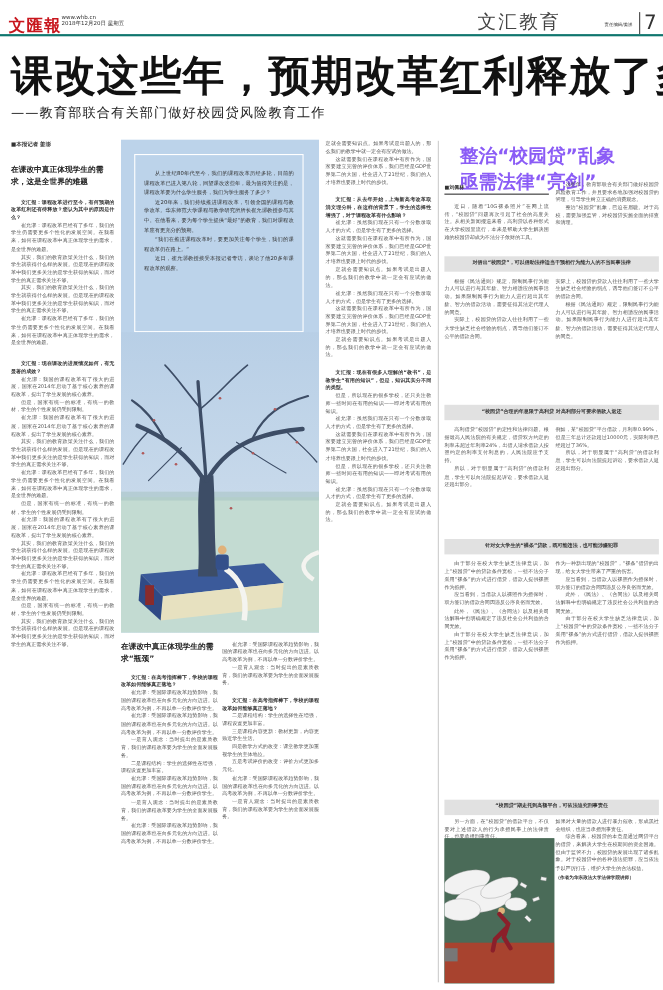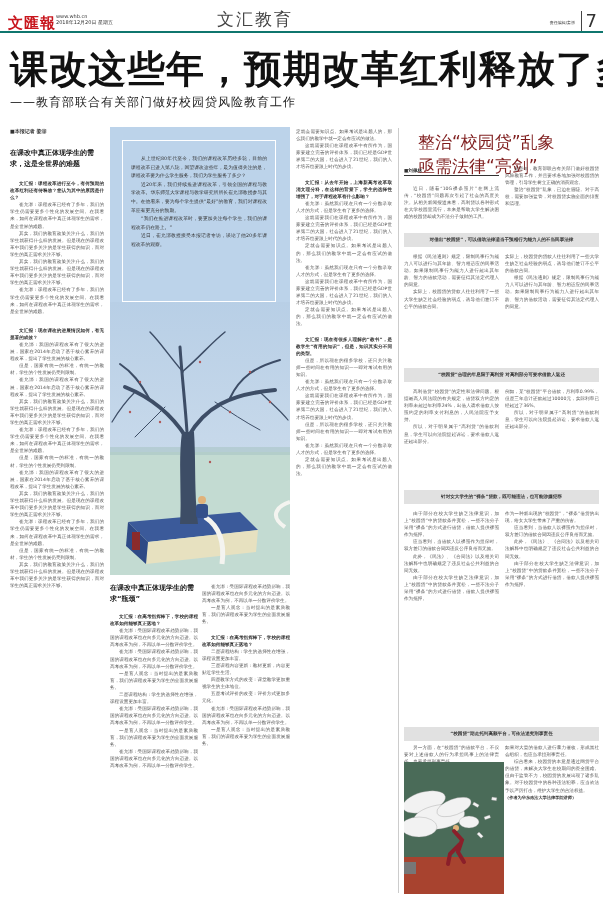--- a/index.html
+++ b/index.html
@@ -1,35 +1,35 @@
 <!DOCTYPE html>
 <html><head>
 <meta charset="utf-8">
 <style>
 *{margin:0;padding:0;box-sizing:border-box;}
 html,body{width:603px;height:900px;overflow:hidden;background:#fff;}
 body{font-family:"DejaVu Sans",sans-serif;color:#222;position:relative;}
 .masthead{position:absolute;left:0;top:0;width:603px;height:33px;border-bottom:2px solid #0f766e;}
 .logo{position:absolute;left:8px;top:14px;font-family:"DejaVu Serif",serif;font-weight:bold;color:#c8161d;font-size:15px;letter-spacing:1px;}
 .site{position:absolute;left:56px;top:13px;font-size:5px;color:#333;line-height:6px;}
-.section{position:absolute;left:0;width:510px;top:8px;text-align:center;font-size:17px;color:#444;letter-spacing:2px;}
+.section{position:absolute;left:0;width:510px;top:8px;text-align:right;font-size:17px;color:#444;letter-spacing:2px;}
 .editor{position:absolute;right:28px;top:20px;font-size:4px;color:#333;}
 .pagenum{position:absolute;right:6px;top:11px;font-size:18px;color:#333;border-left:1px solid #444;padding-left:4px;line-height:20px;}
 .headline{position:absolute;left:10px;top:44px;font-size:38px;font-weight:bold;letter-spacing:1px;color:#111;white-space:nowrap;}
 .subhead{position:absolute;left:10px;top:94px;font-size:12px;color:#222;letter-spacing:1px;white-space:nowrap;}
 .text{font-size:4.6px;line-height:7.1px;color:#555;text-align:justify;word-break:break-all;}
 .bold-q{font-weight:bold;color:#333;}
 .col{position:absolute;}
 .byline{font-size:5px;color:#333;font-weight:bold;}
 .side-head{font-size:9px;font-weight:bold;line-height:14px;color:#222;}
 .bluebox{position:absolute;left:110px;top:127px;width:180px;height:448px;background:#bcd3ea;}
 .bluebox .inner{position:absolute;left:12px;top:13px;width:154px;height:162px;border:1.5px solid #fff;padding:14px 8px;}
 .bluebox .inner .text{color:#333;font-size:4.8px;line-height:8.6px;}
 .illus{position:absolute;left:0;top:175px;width:180px;height:273px;background:linear-gradient(#b8cfe6 0%,#c9daeb 60%,#c5dcd8 70%,#bcd6cf 100%);overflow:hidden;}
-.story2-title{position:absolute;left:418px;top:130px;font-size:17px;font-weight:normal;line-height:24px;color:#7f1d1d;}
+.story2-title{position:absolute;left:418px;top:130px;font-size:17px;font-weight:bold;line-height:24px;color:#8b5cf6;}
 .greybar{position:absolute;left:404px;height:14px;background:#e1e1e1;font-size:4.6px;color:#333;text-align:center;line-height:14px;font-weight:bold;}
 .cartoon{position:absolute;left:404px;top:762px;width:100px;height:132px;background:#4a6b58;overflow:hidden;}
 </style>
 </head>
 <body>
 
 <div class="masthead">
   <div class="logo">文匯報</div>
   <div class="site">
     <div>www.whb.cn</div>

